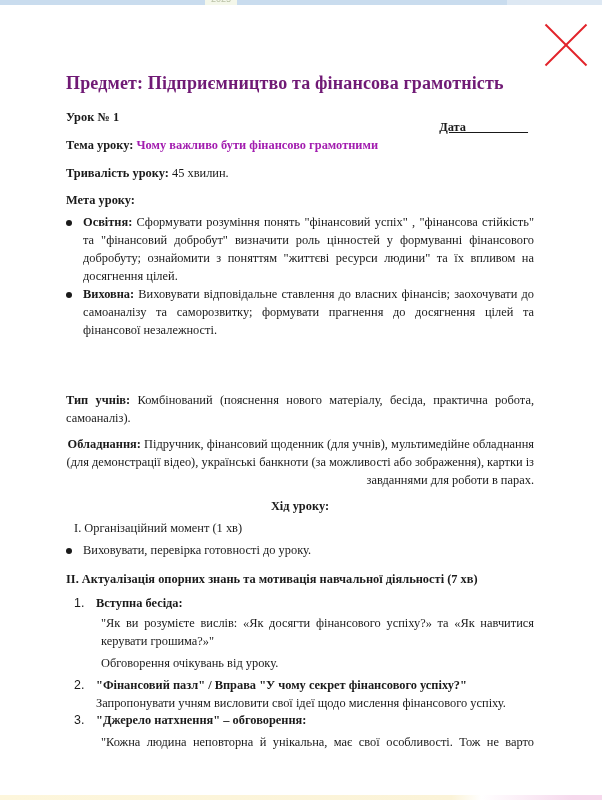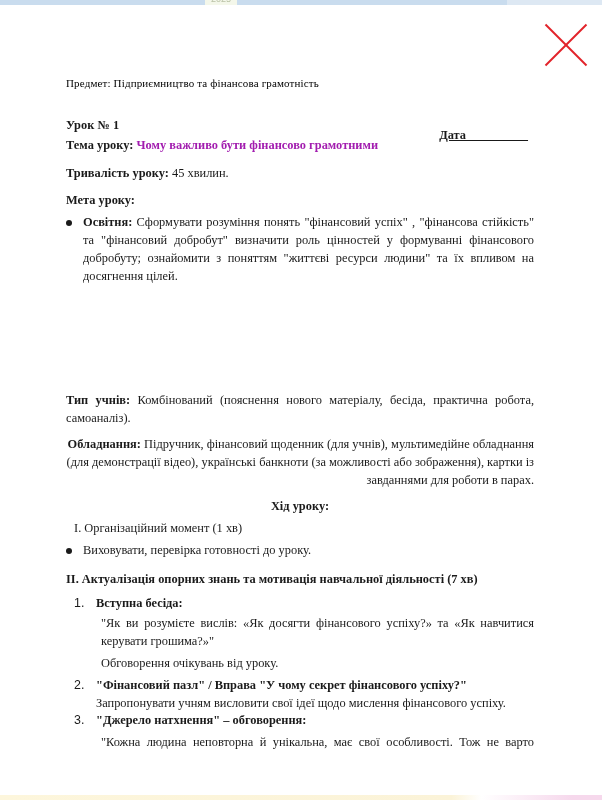--- a/index.html
+++ b/index.html
@@ -11,26 +11,26 @@
     .top-band .right-seg { position: absolute; right: 0; top: 0; width: 95px; height: 5px; background: #dde8f3; }
 
     .bottom-band { position: absolute; left: 0; bottom: 0; width: 602px; height: 5px; background: linear-gradient(90deg, #fdf6dc 0%, #fbf3d8 75%, #ffffff 80%, #f6d8ec 95%); }
 
     .close-x { position: absolute; left: 543px; top: 22px; width: 46px; height: 46px; cursor: pointer; }
     .close-x::before, .close-x::after { content: ""; position: absolute; left: -6px; top: 22px; width: 58px; height: 2px; background: #e2232a; }
     .close-x::before { transform: rotate(45deg); }
     .close-x::after { transform: rotate(-45deg); }
 
     .page { position: absolute; left: 66px; top: 0; width: 468px; }
-    .subject { position: absolute; top: 74px; left: 0; font-weight: normal; color: #000000; font-size: 11px; letter-spacing: 0.15px; white-space: nowrap; }
+    .subject { position: absolute; top: 74px; left: 0; font-weight: bold; color: #701a75; font-size: 18px; letter-spacing: 0.15px; white-space: nowrap; }
 
     .b { font-weight: bold; }
     .blue { color: #a21caf; }
 
-    .row-lesson { position: absolute; top: 108px; left: 0; width: 460px; font-weight: bold; margin-top: 8px; }
+    .row-lesson { position: absolute; top: 108px; left: 0; width: 460px; font-weight: bold; }
     .row-lesson .date { position: absolute; right: -2px; top: 10px; text-decoration: underline; }
     .theme { position: absolute; top: 136px; left: 0; white-space: nowrap; }
     .duration { position: absolute; top: 164px; left: 0; white-space: nowrap; }
     .goal-label { position: absolute; top: 191px; left: 0; font-weight: bold; }
 
     ul.goals { position: absolute; top: 213px; left: 0; width: 468px; list-style: none; }
     ul.goals li { position: relative; padding-left: 17px; text-align: justify; margin-bottom: 0; }
     ul.goals li::before { content: ""; position: absolute; left: 0; top: 7px; width: 6px; height: 6px; border-radius: 50%; background: #1a1a1a; }
 
     .type { position: absolute; top: 391px; left: 0; width: 468px; text-align: justify; }
@@ -79,20 +79,24 @@
     <span>45 хвилин.</span>
   </div>
 
   <div class="goal-label">Мета уроку:</div>
 
   <ul class="goals">
     <li>
       <span class="b">Освітня:</span>
       <span>Сформувати розуміння понять "фінансовий успіх" , "фінансова стійкість" та "фінансовий добробут" визначити роль цінностей у формуванні фінансового добробуту; ознайомити з поняттям "життєві ресурси людини"  та їх впливом на досягнення цілей.</span>
     </li>
+    <li>
+      <span class="b">Виховна:</span>
+      <span>Виховувати відповідальне ставлення до власних фінансів; заохочувати до самоаналізу та саморозвитку; формувати прагнення до досягнення цілей та фінансової незалежності.</span>
+    </li>
   </ul>
 
   <div class="type">
     <span class="b">Тип учнів:</span>
     <span>Комбінований (пояснення нового матеріалу, бесіда, практична робота, самоаналіз).</span>
   </div>
 
   <div class="equip">
     <span class="b">Обладнання:</span>
     <span>Підручник, фінансовий щоденник (для учнів), мультимедійне обладнання (для демонстрації відео), українські банкноти (за можливості або зображення), картки із завданнями для роботи в парах.</span>

